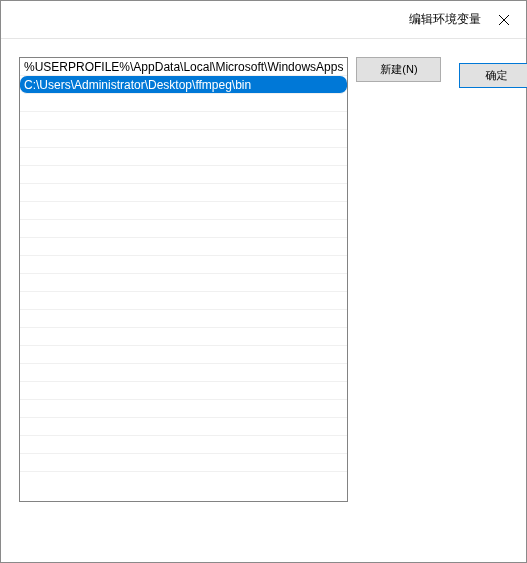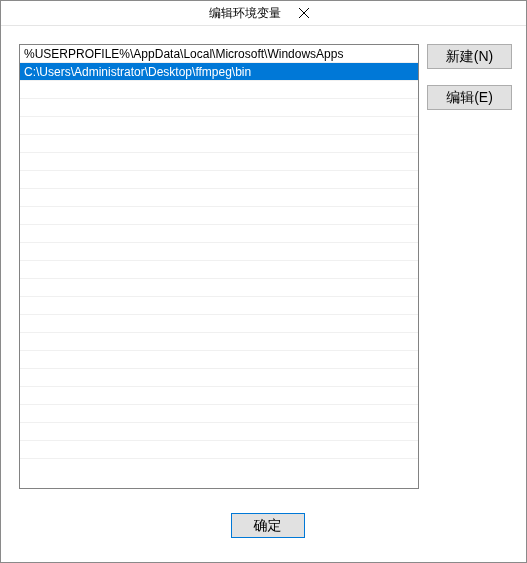--- a/index.html
+++ b/index.html
@@ -11,42 +11,42 @@
   }
   .window {
     width: 527px;
     height: 563px;
     border: 1px solid #8a8a8a;
     display: flex;
     flex-direction: column;
     background: #fff;
   }
   .titlebar {
-    height: 25px;
+    height: 38px;
     display: flex;
     align-items: center;
-    justify-content: center;
+    justify-content: flex-end;
     padding-left: 8px;
     border-bottom: 1px solid #e5e5e5;
   }
   .title-text { font-size: 12px; color: #000; }
   .close-btn {
     width: 45px;
     height: 30px;
     display: flex;
     align-items: center;
     justify-content: center;
     cursor: pointer;
   }
   .close-btn svg { width: 10px; height: 10px; }
   .content {
     flex: 1;
     padding: 18px 14px 10px 18px;
     display: flex;
-    flex-direction: column;
+    flex-direction: row;
   }
   .main-row {
     flex: 1;
     display: flex;
     gap: 8px;
   }
   .listbox {
     flex: 1;
     border: 1px solid #828282;
     background: #fff;
@@ -59,31 +59,32 @@
     padding: 0 4px;
     font-size: 12px;
     white-space: nowrap;
     overflow: hidden;
     border-bottom: 1px solid #f0f0f0;
     color: #000;
   }
   .list-row.selected {
     background: #0078d7;
     color: #fff;
+    border-radius: 7px;
   }
   .side-buttons {
     width: 85px;
     display: flex;
     flex-direction: column;
   }
   .btn {
     height: 25px;
     border: 1px solid #adadad;
     background: #e1e1e1;
-    font-size: 14px;
+    font-size: 11px;
     font-family: inherit;
     cursor: pointer;
     display: flex;
     align-items: center;
     justify-content: center;
     padding: 0 4px;
     white-space: nowrap;
   }
   .gap-sm { height: 16px; }
   .gap-lg { height: 56px; }
@@ -136,21 +137,20 @@
           <div class="list-row"></div>
           <div class="list-row"></div>
           <div class="list-row"></div>
           <div class="list-row"></div>
           <div class="list-row"></div>
         </div>
 
       <div class="side-buttons">
         <button class="btn">新建(N)</button>
         <div class="gap-sm"></div>
-        <button class="btn">编辑(E)</button>
         <div class="gap-sm"></div>
         <div class="gap-sm"></div>
         <div class="gap-lg"></div>
         <div class="gap-sm"></div>
         <div class="gap-lg"></div>
       </div>
 
     </div>
 
     <div class="footer">

